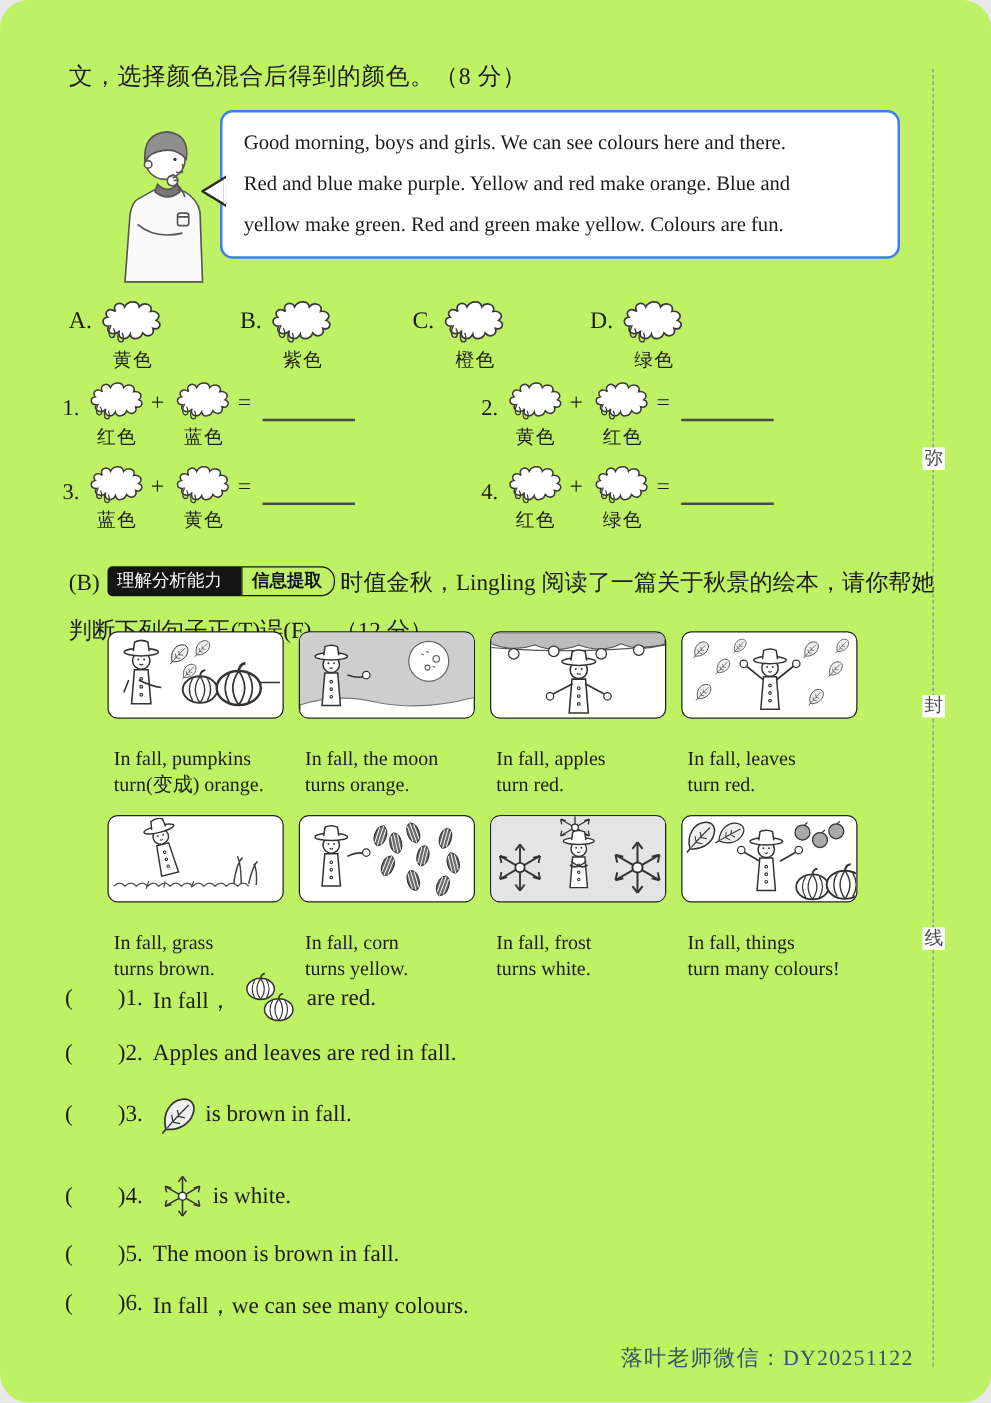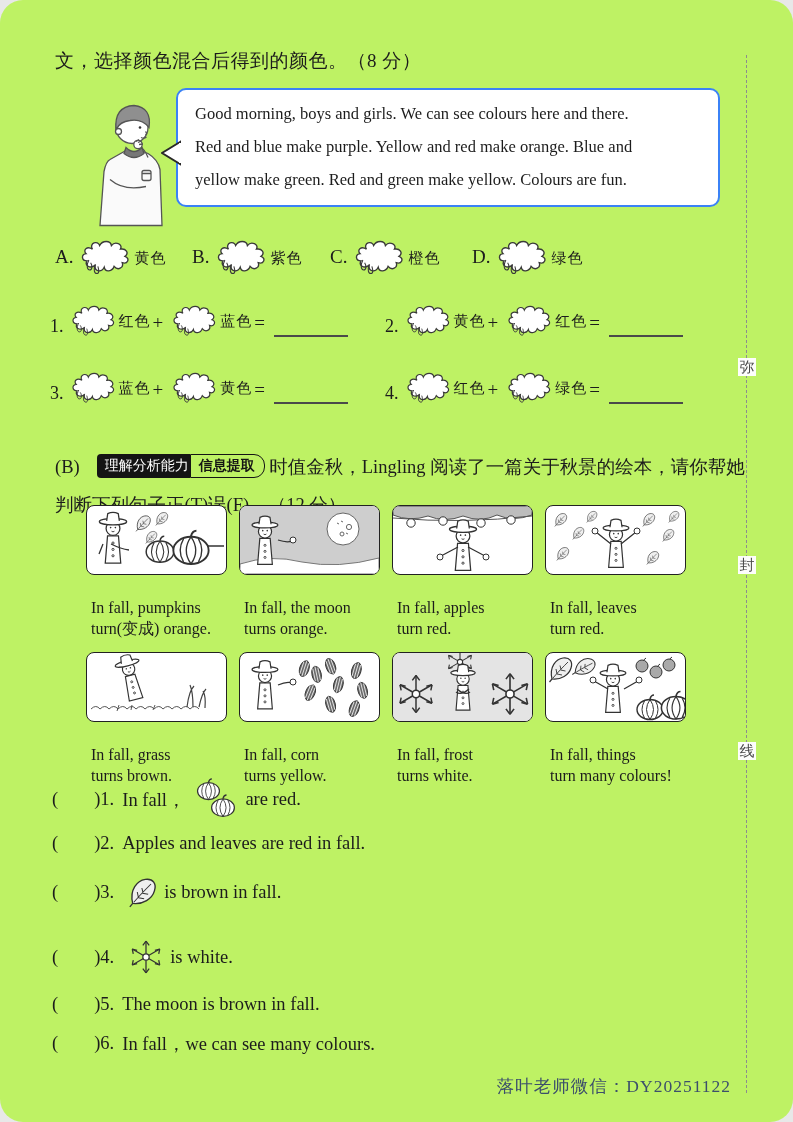--- a/index.html
+++ b/index.html
@@ -16,33 +16,33 @@
   .bubble{
     position:absolute;left:176px;top:88px;width:506px;
     border:2px solid #3b82f6;border-radius:10px;background:#fff;
     padding:7px 17px 9px 17px;font-size:16.5px;line-height:33px;
   }
   .bubble .line{white-space:nowrap;}
   .bubble-tail{position:absolute;left:-17px;top:50px;}
   
   .option{position:absolute;top:238px;display:flex;align-items:flex-start;}
   .option .letter{font-size:19px;margin-top:8px;}
-  .blob-col{display:flex;flex-direction:row;align-items:center;margin-left:5px;}
+  .blob-col{display:flex;flex-direction:column;align-items:center;margin-left:5px;}
   .blob-col .color-label{font-size:15px;margin-top:-3px;letter-spacing:1px;}
   
   .equation{position:absolute;display:flex;align-items:flex-start;}
   .equation .eq-num{font-size:18px;margin-top:13px;}
   .equation .op{font-size:19px;margin-top:9px;padding:0 2px;}
   .answer-blank{display:inline-block;width:74px;height:26px;margin-top:6px;margin-left:7px;
     border-bottom:2px solid #4a4a4a;}
   
   .section-b{position:absolute;left:55px;top:429px;width:700px;font-size:18.5px;line-height:38px;}
   .badge{display:inline-block;font-family:"Liberation Sans","DejaVu Sans",sans-serif;
     font-size:14px;line-height:21px;vertical-align:3px;}
-  .badge-dark{background:#141414;color:#fff;padding:1px 1px 2px 8px;border-radius:4px 0 0 4px;margin-left:17px;}
+  .badge-dark{background:#141414;color:#fff;padding:1px 15px 2px 8px;border-radius:4px 0 0 4px;margin-left:6px;}
   .badge-light{border:1.6px solid #141414;color:#141414;padding:0 9px 1px 8px;
     border-radius:0 11px 11px 0;font-weight:bold;}
   
   .cards{position:absolute;left:86px;top:505px;display:grid;
     grid-template-columns:repeat(4,145px);column-gap:8px;row-gap:13px;}
   .card{margin:0;width:145px;}
   .card-frame{width:139px;height:68px;border:1.7px solid #222;border-radius:8px;
     overflow:hidden;background:#fff;}
   .card-caption{margin-top:22px;font-size:16px;line-height:21px;padding-left:5px;}
   

